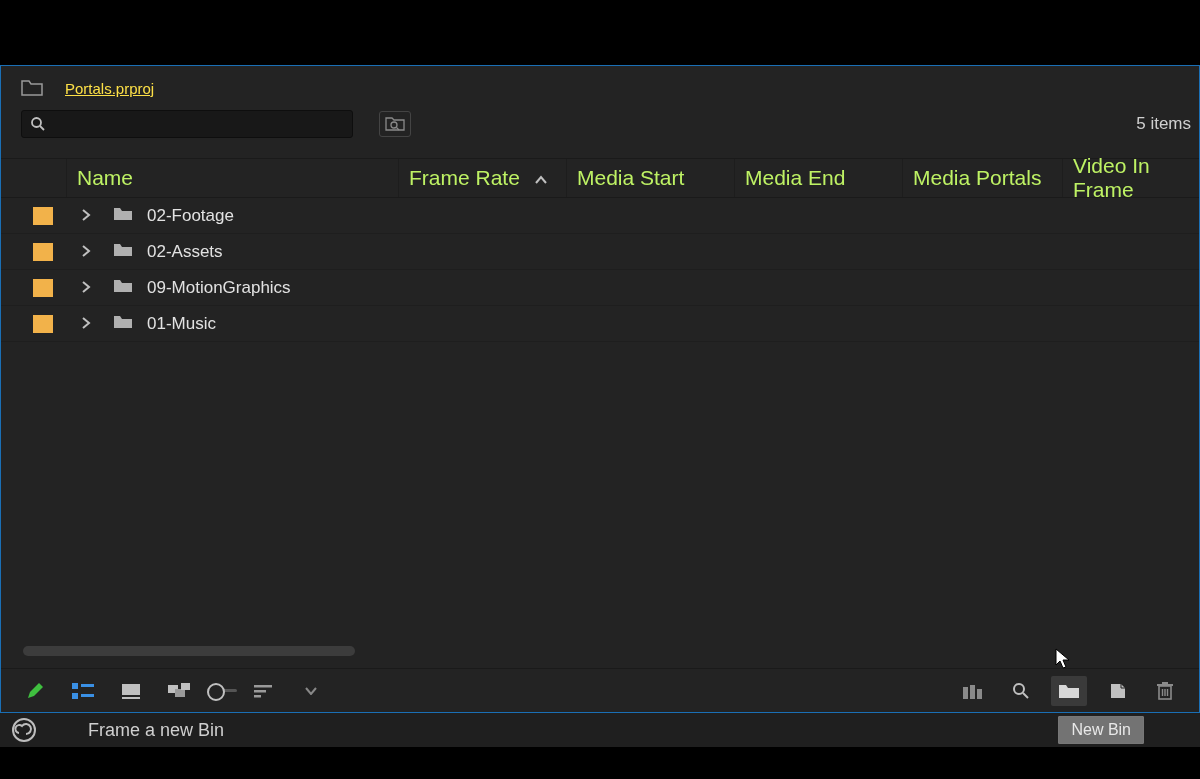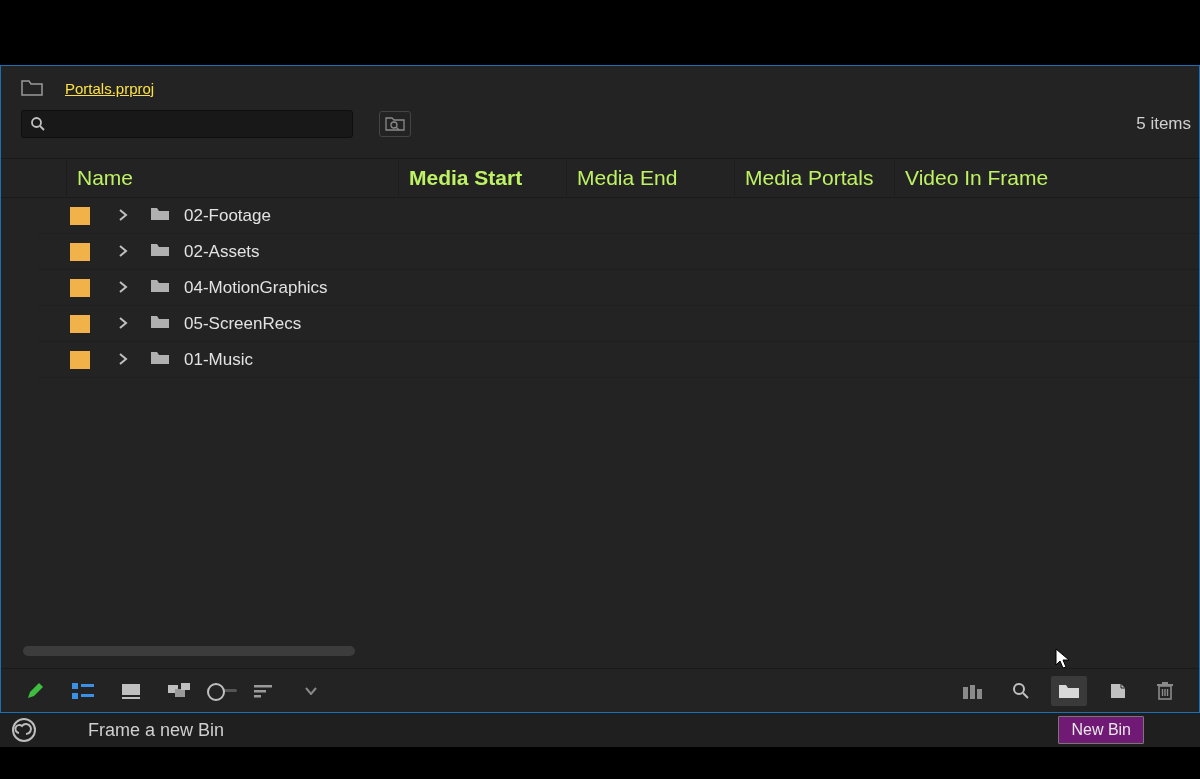--- a/index.html
+++ b/index.html
@@ -92,31 +92,30 @@
     border-right: 1px solid #1d1d1d;
     height: 38px;
     display: flex;
     align-items: center;
     box-sizing: border-box;
   }
   .col-label { padding-left: 10px; }
   .col-tag { width: 66px; }
   .col-name { width: 332px; }
   .col-fr { width: 168px; }
-  .col-ms { width: 168px; font-weight: bold; }
+  .col-ms { width: 168px; }
   .col-me { width: 168px; }
   .col-md { width: 160px; }
   .col-vip { flex: 1; border-right: none; }
   .sort-arrow {
     margin-left: 14px;
   }
   .list-area {
     height: 450px;
     overflow: hidden;
-    margin-left: 37px;
   }
   .row {
     display: flex;
     align-items: center;
     height: 35px;
     border-bottom: 1px solid #1e1e1e;
   }
   .tag-chip {
     width: 20px;
     height: 18px;
@@ -206,21 +205,21 @@
     margin-right: 52px;
   }
   .status-text {
     font-size: 18px;
     color: #cfcfcf;
   }
   .tooltip {
     position: absolute;
     right: 56px;
     top: 3px;
-    background: #701a75;
+    background: #737373;
     color: #e8e8e8;
     font-size: 16px;
     padding: 4px 12px;
     border: 1px solid #777;
     border-radius: 1px;
   }
   .cursor {
     position: absolute;
     right: 126px;
     bottom: 42px;
@@ -266,20 +265,28 @@
       </svg>
     </div>
     <div class="items-count">5 items</div>
   </div>
 
   <div class="columns-row">
     <div class="col-cell col-tag"></div>
     <div class="col-cell col-name">
       <span class="col-label">Name</span>
     </div>
+    <div class="col-cell col-fr">
+      <span class="col-label">Frame Rate</span>
+      <span class="sort-arrow">
+        <svg width="14" height="10" viewBox="0 0 14 10">
+            <path d="M2 8 L7 2 L12 8" fill="none" stroke="#c0c0c0" stroke-width="2"></path>
+          </svg>
+      </span>
+    </div>
     <div class="col-cell col-ms">
       <span class="col-label">Media Start</span>
     </div>
     <div class="col-cell col-me">
       <span class="col-label">Media End</span>
     </div>
     <div class="col-cell col-md">
       <span class="col-label">Media Portals</span>
     </div>
     <div class="col-cell col-vip">
@@ -309,31 +316,21 @@
       <span class="row-name">02-Assets</span>
     </div>
     <div class="row">
       <div class="tag-chip"></div>
       <span class="chev"><svg width="10" height="12">
             <path d="M2 1 L8 6 L2 11" fill="none" stroke="#c0c0c0" stroke-width="2"></path>
           </svg></span>
       <span class="folder-ic"><svg width="20" height="16">
             <path d="M1 3 L1 14 L19 14 L19 5 L9 5 L7 2 L1 2 Z" fill="#b0b0b0"></path>
           </svg></span>
-      <span class="row-name">04-MotionGraphics</span>
-    </div>
-    <div class="row">
-      <div class="tag-chip"></div>
-      <span class="chev"><svg width="10" height="12">
-            <path d="M2 1 L8 6 L2 11" fill="none" stroke="#c0c0c0" stroke-width="2"></path>
-          </svg></span>
-      <span class="folder-ic"><svg width="20" height="16">
-            <path d="M1 3 L1 14 L19 14 L19 5 L9 5 L7 2 L1 2 Z" fill="#b0b0b0"></path>
-          </svg></span>
-      <span class="row-name">05-ScreenRecs</span>
+      <span class="row-name">09-MotionGraphics</span>
     </div>
     <div class="row">
       <div class="tag-chip"></div>
       <span class="chev"><svg width="10" height="12">
             <path d="M2 1 L8 6 L2 11" fill="none" stroke="#c0c0c0" stroke-width="2"></path>
           </svg></span>
       <span class="folder-ic"><svg width="20" height="16">
             <path d="M1 3 L1 14 L19 14 L19 5 L9 5 L7 2 L1 2 Z" fill="#b0b0b0"></path>
           </svg></span>
       <span class="row-name">01-Music</span>

